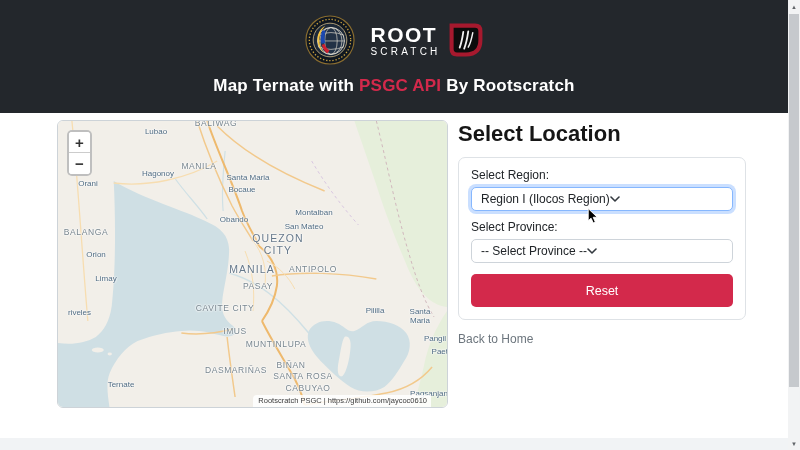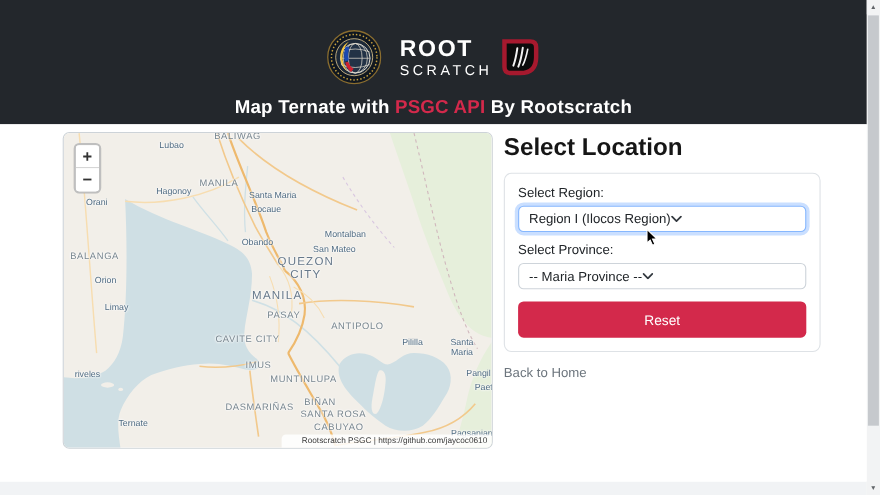--- a/index.html
+++ b/index.html
@@ -7,26 +7,26 @@
     --land:#f2efe9; --water:#cfdfe4; --green:#e6efdb; --road:#f2c98c; --road2:#f7ddb0;
   }
   *{box-sizing:border-box;margin:0;padding:0}
   html,body{width:800px;height:450px;overflow:hidden;background:#fff;
     font-family:"Liberation Sans",sans-serif;}
   .page{display:flex;width:800px;height:450px}
   .content{flex:1;display:flex;flex-direction:column;min-width:0}
 
   
   .header{height:113px;background:var(--header-bg);display:flex;flex-direction:column;
-    align-items:center;padding-top:27px;flex:none}
+    align-items:center;padding-top:15px;flex:none}
   .logos{display:flex;align-items:center;gap:16px}
   .rs-logo{display:flex;align-items:center;gap:7px}
   .rs-text{display:flex;flex-direction:column;line-height:1}
   .rs-root{color:#fff;font-size:21px;font-weight:bold;letter-spacing:1.5px}
-  .rs-scratch{color:#fff;font-size:13px;letter-spacing:3.2px;margin-top:2px}
+  .rs-scratch{color:#fff;font-size:10px;letter-spacing:3.2px;margin-top:2px}
   .title{margin-top:11px;color:#fff;font-size:17px;font-weight:bold;letter-spacing:.2px}
   .title .hl{color:var(--accent-red)}
 
   
   .main{position:relative;flex:1;background:#fff}
   .footer-strip{position:absolute;left:0;right:0;bottom:0;height:12px;background:#f1f3f5}
 
   
   .map-card{position:absolute;left:57px;top:7px;width:391px;height:288px;background:#fff;
     border:1px solid #cdd3d8;border-radius:6px;overflow:hidden}
@@ -34,22 +34,22 @@
   .plabel{position:absolute;transform:translate(-50%,-50%);white-space:pre-line;text-align:center;
     pointer-events:none;color:#4f6b82;font-size:8px;
     text-shadow:0 0 2px #fff,0 0 2px #fff,0 0 3px #fff;line-height:1.15}
   .plabel.tier1{font-size:10.5px;letter-spacing:1.1px;color:#66788a;font-weight:500}
   .plabel.tier2{font-size:8.5px;letter-spacing:.6px;color:#78868f;font-weight:500}
   .zoomctl{position:absolute;left:9px;top:9px;width:25px;background:#fff;
     border:2px solid rgba(0,0,0,.25);border-radius:5px;overflow:hidden}
   .zoombtn{width:100%;height:21px;display:flex;align-items:center;justify-content:center;
     font-size:15px;font-weight:bold;color:#333;background:#fff;cursor:pointer}
   .zoombtn:first-child{border-bottom:1px solid #ccc}
-  .attribution{position:absolute;right:0;bottom:0;background:rgba(255,255,255,.85);
-    font-size:7.5px;color:#3b3b3b;padding:1px 4px 2px 18px;border-top-left-radius:4px}
+  .attribution{position:absolute;right:16px;bottom:0;background:rgba(255,255,255,.85);
+    font-size:7.5px;color:#3b3b3b;padding:1px 4px 2px 5px;border-top-left-radius:4px}
 
   
   .panel{position:absolute;left:458px;top:8px;width:288px}
   .panel h2{font-size:22px;font-weight:bold;color:#161616;margin-bottom:10px}
   .card{border:1px solid #dee2e6;border-radius:7px;background:#fff;padding:10px 12px 12px}
   .field-label{font-size:12px;color:#212529;margin-bottom:5px}
   .selectbox{height:24px;border-radius:5px;display:flex;align-items:center;
     padding:0 9px;font-size:12px;color:#212529;background:#fff;cursor:pointer;
     }
   .selectbox.focused{border:1px solid var(--focus-blue);box-shadow:0 0 0 3px rgba(13,110,253,.22)}
@@ -153,27 +153,27 @@
             <span class="plabel tier3" style="left: 98px; top: 11px;">Lubao</span>
             <span class="plabel tier2" style="left: 141px; top: 46px;">MANILA</span>
             <span class="plabel tier3" style="left: 100px; top: 53px;">Hagonoy</span>
             <span class="plabel tier3" style="left: 190px; top: 57px;">Santa Maria</span>
             <span class="plabel tier3" style="left: 184px; top: 69px;">Bocaue</span>
             <span class="plabel tier3" style="left: 30px; top: 63px;">Orani</span>
             <span class="plabel tier3" style="left: 176px; top: 99px;">Obando</span>
             <span class="plabel tier2" style="left: 28px; top: 112px;">BALANGA</span>
             <span class="plabel tier3" style="left: 38px; top: 134px;">Orion</span>
             <span class="plabel tier3" style="left: 48px; top: 158px;">Limay</span>
-            <span class="plabel tier3" style="left: 11px; top: 219px; padding-left: 21px;">riveles</span>
+            <span class="plabel tier3" style="left: 11px; top: 192px; padding-left: 21px;">riveles</span>
             <span class="plabel tier3" style="left: 256px; top: 92px;">Montalban</span>
             <span class="plabel tier3" style="left: 246px; top: 106px;">San Mateo</span>
             <span class="plabel tier1" style="left: 220px; top: 123px;">QUEZON
 CITY</span>
             <span class="plabel tier1" style="left: 194px; top: 148px;">MANILA</span>
-            <span class="plabel tier2" style="left: 267px; top: 149px; margin-top: 27px;">ANTIPOLO</span>
+            <span class="plabel tier2" style="left: 255px; top: 149px;">ANTIPOLO</span>
             <span class="plabel tier2" style="left: 200px; top: 166px;">PASAY</span>
             <span class="plabel tier2" style="left: 167px; top: 188px;">CAVITE CITY</span>
             <span class="plabel tier3" style="left: 317px; top: 190px;">Pililla</span>
             <span class="plabel tier3" style="left: 362px; top: 195px;">Santa Maria</span>
             <span class="plabel tier2" style="left: 177px; top: 211px;">IMUS</span>
             <span class="plabel tier2" style="left: 218px; top: 224px;">MUNTINLUPA</span>
             <span class="plabel tier3" style="left: 377px; top: 218px;">Pangil</span>
             <span class="plabel tier3" style="left: 384px; top: 231px;">Paete</span>
             <span class="plabel tier2" style="left: 178px; top: 250px;">DASMARIÑAS</span>
             <span class="plabel tier2" style="left: 233px; top: 245px;">BIÑAN</span>
@@ -196,21 +196,21 @@
         <div class="card">
           <div class="field-label">Select Region:</div>
           <div class="selectbox focused">
             <span>Region I (Ilocos Region)</span>
             <svg width="10" height="6" viewBox="0 0 10 6">
               <path d="M1,1 L5,5 L9,1" fill="none" stroke="#343a40" stroke-width="1.6" stroke-linecap="round" stroke-linejoin="round"></path>
             </svg>
           </div>
           <div class="field-label mt">Select Province:</div>
           <div class="selectbox normal">
-            <span>-- Maria Province --</span>
+            <span>-- Select Province --</span>
             <svg width="10" height="6" viewBox="0 0 10 6">
               <path d="M1,1 L5,5 L9,1" fill="none" stroke="#343a40" stroke-width="1.6" stroke-linecap="round" stroke-linejoin="round"></path>
             </svg>
           </div>
           <button class="reset-btn">Reset</button>
         </div>
         <span class="back-link">Back to Home</span>
       </div>
 
       <svg class="cursor" width="14" height="16" viewBox="0 0 10 15">

